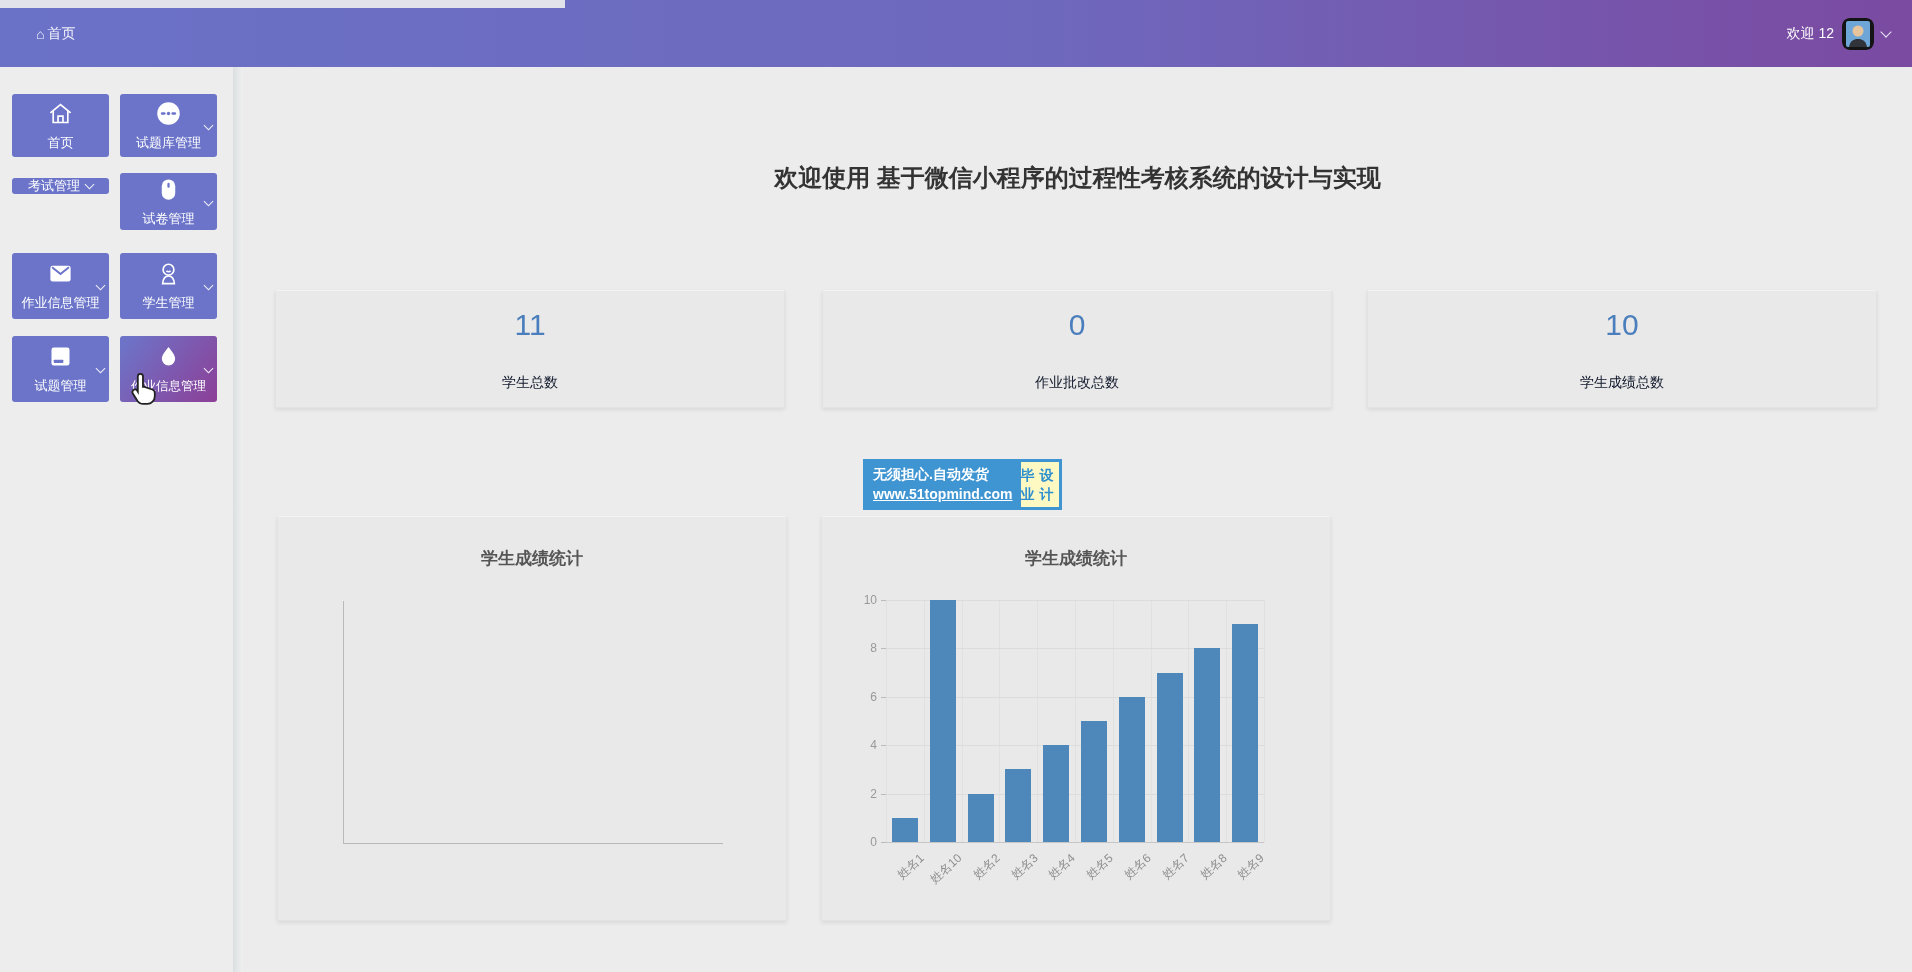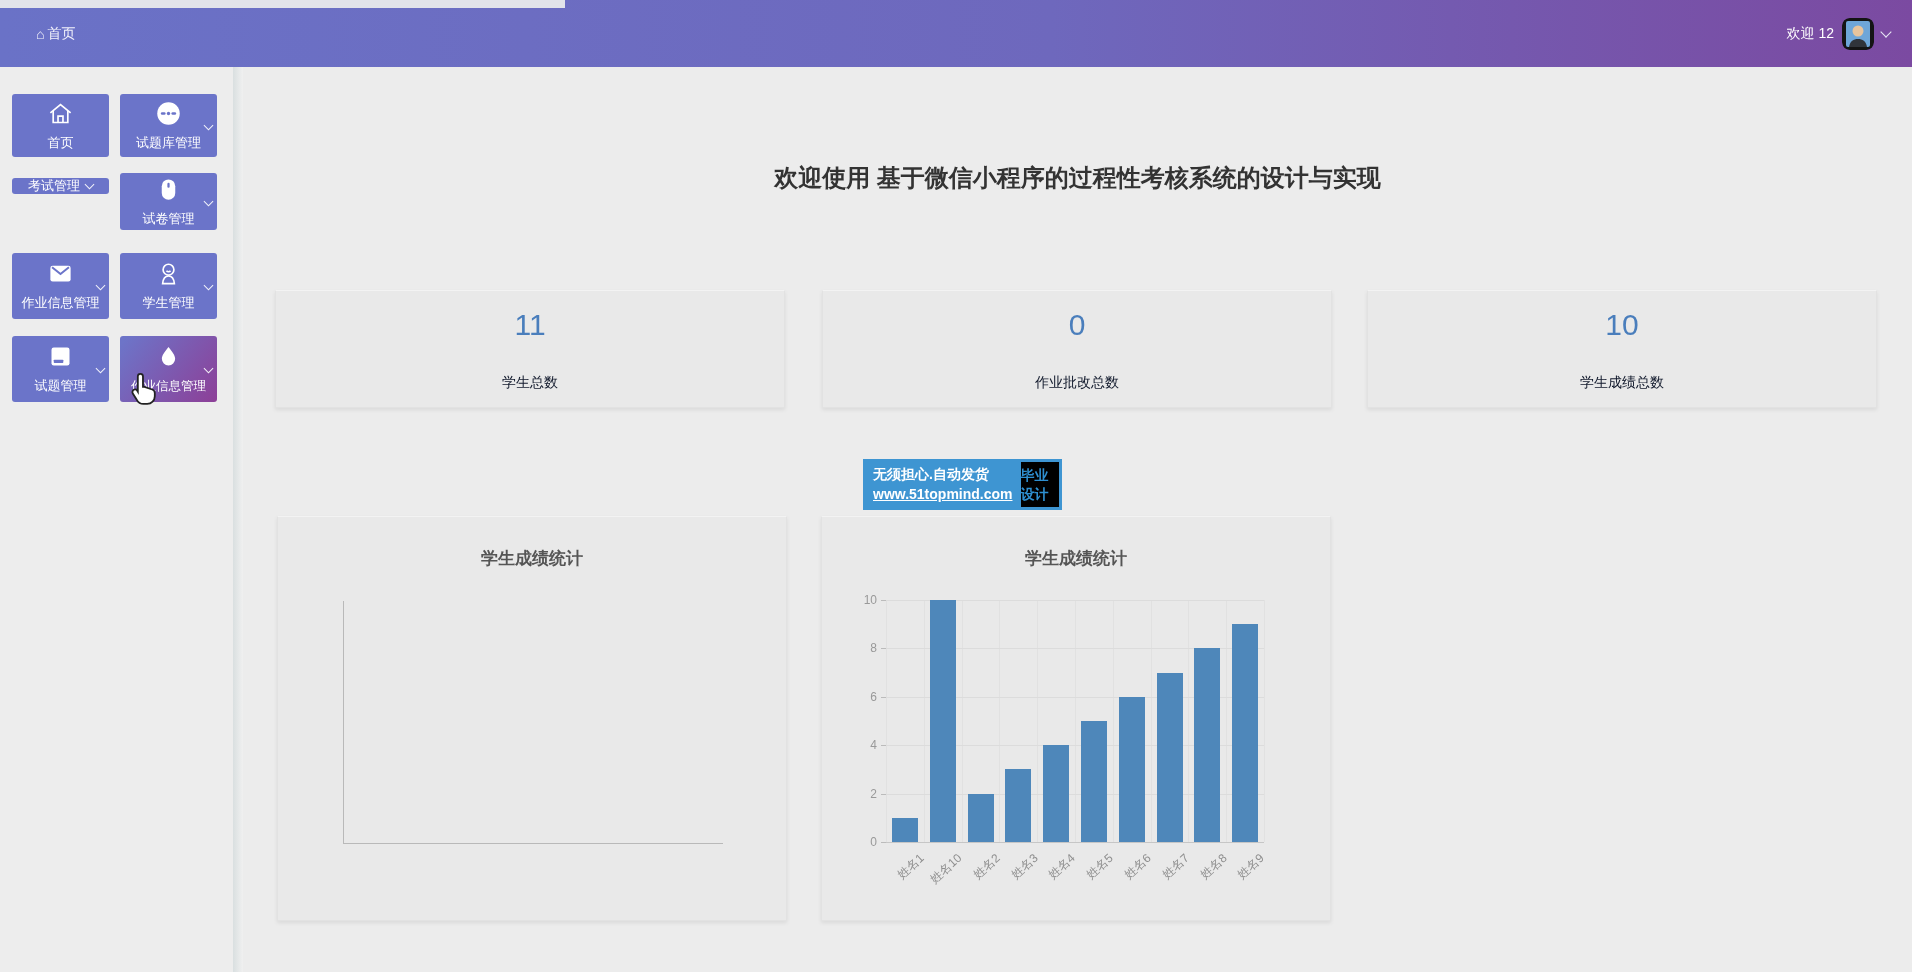--- a/index.html
+++ b/index.html
@@ -46,22 +46,22 @@
   .stat-card { top:223px; width:510px; height:118px; display:flex; flex-direction:column;
     align-items:center; justify-content:space-between; padding:17px 0 15px; }
   .stat-value { font-size:30px; color:#4a7ebc; }
   .stat-label { font-size:14px; color:#0f172a; }
 
   .ad-banner { position:absolute; left:620px; top:392px; height:51px; display:flex;
     background:#3e95d2; padding:3px; cursor:pointer; z-index:4; }
   .ad-text { color:#fff; font-weight:bold; font-size:14px; line-height:20px; padding:2px 8px 0 7px;
     white-space:nowrap; }
   .ad-text .u { text-decoration:underline; }
-  .ad-badge { background:#000000; color:#2e8fd0; font-weight:bold; font-size:14px; line-height:19px;
-    width:38px; display:flex; flex-direction:column; align-items:flex-start; justify-content:center; }
+  .ad-badge { background:#fef9c3; color:#2e8fd0; font-weight:bold; font-size:14px; line-height:19px;
+    width:38px; display:flex; flex-direction:row; align-items:center; justify-content:center; }
 
   .chart-card { top:449px; width:510px; height:405px; }
   .chart-title { position:absolute; top:30px; width:100%; text-align:center;
     font-size:17px; font-weight:bold; color:#555; }
   .empty-axes { position:absolute; left:65px; top:84px; width:380px; height:243px;
     border-left:1px solid #b9b9b9; border-bottom:1px solid #b9b9b9; }
   .plot { position:absolute; left:64px; top:83px; width:378px; height:242px; }
   .gridline-h { position:absolute; left:0; width:100%; height:1px; background:#dcdcdc; }
   .gridline-h.base { background:#c6c6c6; }
   .gridline-v { position:absolute; top:0; height:100%; width:1px; background:#e1e1e1; }

